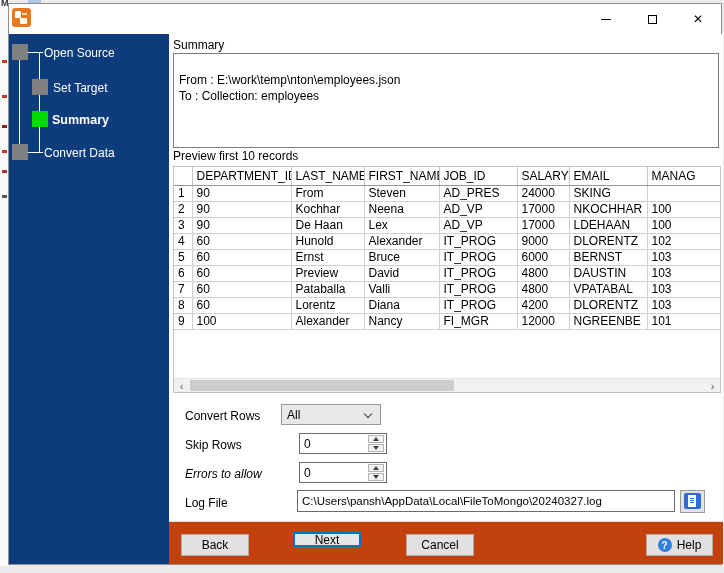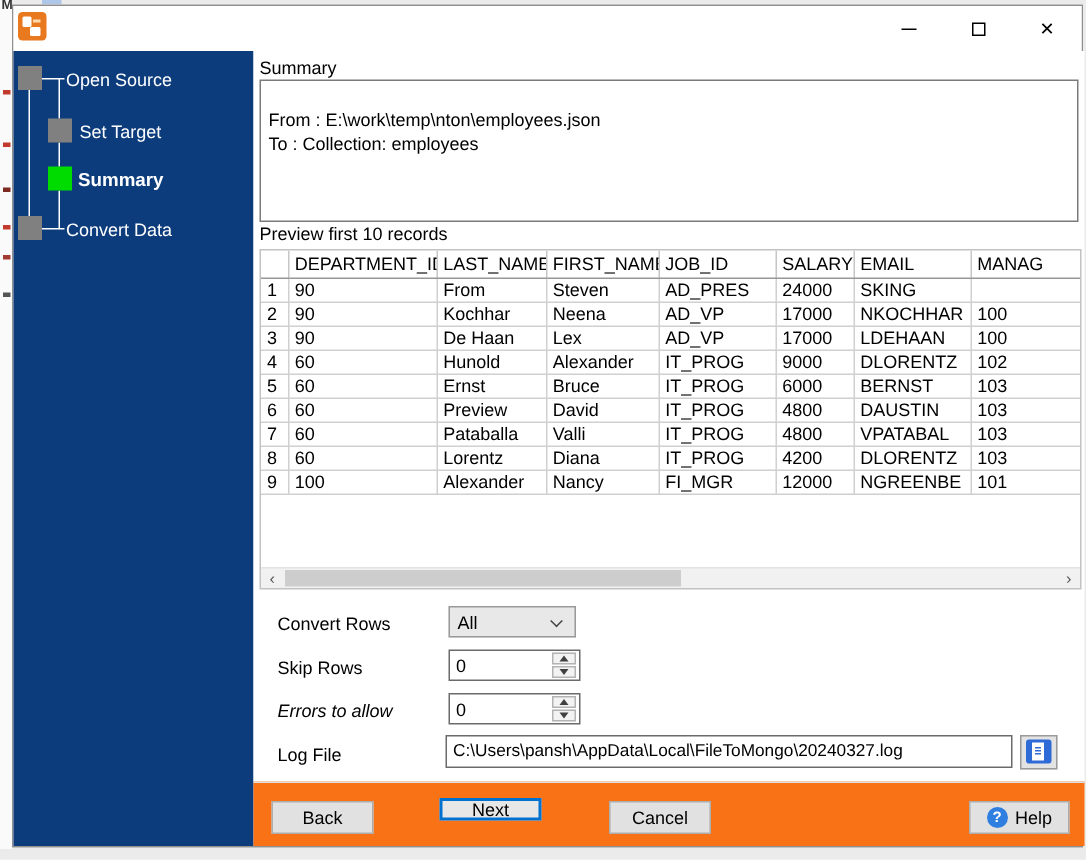--- a/index.html
+++ b/index.html
@@ -54,21 +54,21 @@
   col.c0 { width:18px; } col.c1 { width:99px; } col.c2 { width:73px; } col.c3 { width:75px; }
   col.c4 { width:78px; } col.c5 { width:52px; } col.c6 { width:78px; } col.c7 { width:75px; }
 
   .hscroll { position:absolute; left:0; right:0; bottom:0; height:14px; background:#f1f1f1;
              border-top:1px solid #e3e3e3; }
   .hs-arrow { position:absolute; top:0; width:15px; height:13px; display:flex; align-items:center;
               justify-content:center; font-size:11px; color:#555; }
   .hs-thumb { position:absolute; left:16px; top:1px; width:264px; height:11px; background:#cdcdcd; }
 
   
-  .combo { position:absolute; left:130px; top:370px; width:85px; height:21px; background:#e8e8e8;
+  .combo { position:absolute; left:112px; top:370px; width:100px; height:21px; background:#e8e8e8;
            border:1px solid #999; font-size:12px; padding:3px 0 0 5px; }
   .chev { position:absolute; right:9px; top:6px; width:6px; height:6px;
           border-right:1px solid #444; border-bottom:1px solid #444; transform:rotate(45deg); }
   .spin { position:absolute; left:130px; width:88px; height:21px; background:#fff;
           border:1px solid #6b6b6b; font-size:12px; padding:3px 0 0 4px; }
   .spin-btns { position:absolute; right:2px; top:1px; width:16px; height:17px; }
   .spin-btn { position:relative; width:16px; height:8px; margin-bottom:1px; background:#f3f3f3;
               border:1px solid #b3b3b3; }
   .tri-up { position:absolute; left:4px; top:1px; width:0; height:0;
             border-left:3px solid transparent; border-right:3px solid transparent;
@@ -81,21 +81,21 @@
               overflow:hidden; }
   .logbtn { position:absolute; left:511px; top:456px; width:25px; height:23px; background:#e3e3e3;
             border:1px solid #9a9a9a; }
   .logbtn .blue { position:absolute; left:3px; top:2px; width:17px; height:16px; background:#2e6bd6;
                   border-radius:2px; }
   .logbtn .doc { position:absolute; left:4px; top:2px; width:8px; height:12px; background:#fff; }
   .logbtn .docline { position:absolute; left:6px; top:5px; width:4px; height:1px; background:#2e6bd6;
                      box-shadow:0 2px 0 #2e6bd6, 0 4px 0 #2e6bd6; }
 
   
-  .footer { position:absolute; left:160px; top:517px; width:554px; height:43px; background:#f97316;
+  .footer { position:absolute; left:160px; top:517px; width:554px; height:43px; background:#c2410c;
             border-top:1px solid #e0e0e0; }
   .btn { position:absolute; height:22px; background:#e1e1e1; border:1px solid #adadad;
          font-size:12px; display:flex; align-items:center; justify-content:center; }
   .btn.back { left:12px; top:12px; width:68px; }
   .btn.next { left:124px; top:10px; width:68px; height:15px; border:2px solid #0071cf; background:#e7e7e7; }
   .btn.cancel { left:237px; top:12px; width:68px; }
   .btn.help { left:477px; top:12px; width:67px; gap:5px; }
   .help-q { width:14px; height:14px; border-radius:50%; background:#2f7fe0; color:#fff; font-size:10px;
             font-weight:bold; display:flex; align-items:center; justify-content:center; }
 </style>

